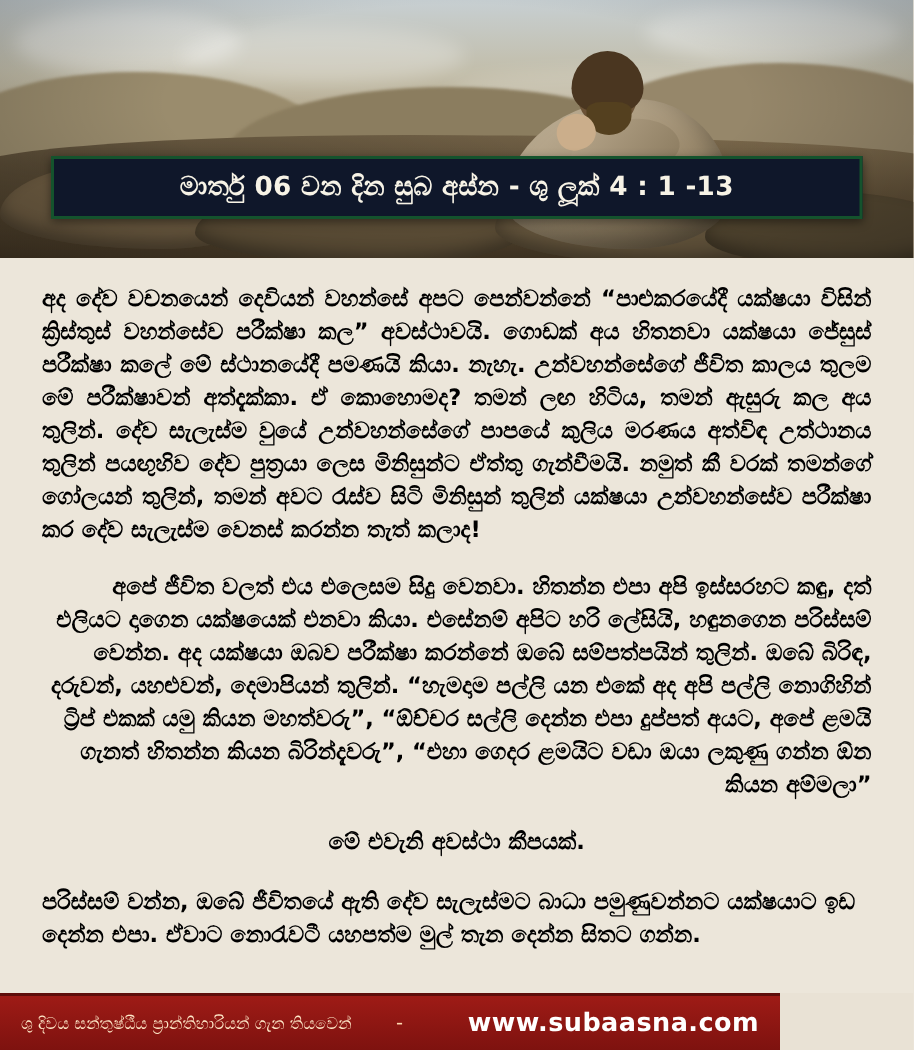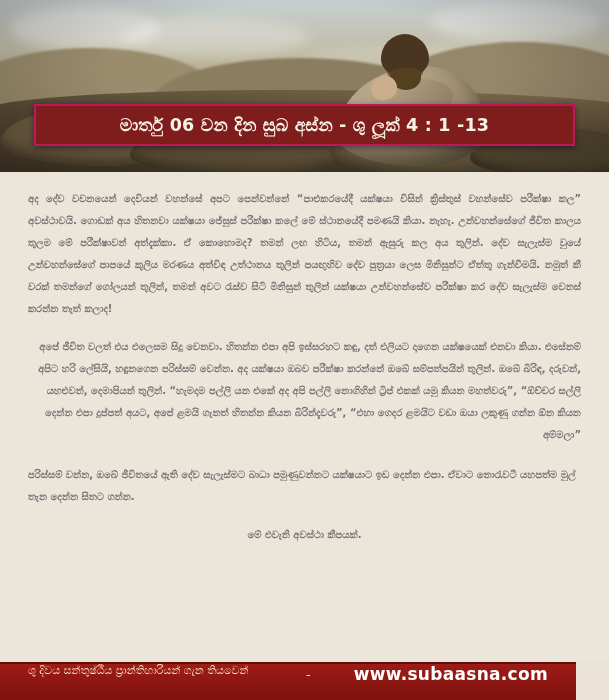--- a/index.html
+++ b/index.html
@@ -146,22 +146,22 @@
     background: radial-gradient(ellipse at 50% 40%, rgba(0,0,0,0) 45%, rgba(0,0,0,0.28) 100%);
   }
 
   
   .title-banner {
     position: absolute;
     left: 34px;
     top: 104px;
     width: 541px;
     height: 42px;
-    background: #7f1d1d;
-    border: 2px solid #be185d;
+    background: #0f172a;
+    border: 2px solid #14532d;
     box-sizing: border-box;
     display: flex;
     align-items: center;
     justify-content: center;
     box-shadow: 0 2px 6px rgba(0,0,0,0.45);
   }
   .title-banner .title-text {
     color: #f7f3e6;
     font-size: 17.5px;
     font-weight: bold;
@@ -175,22 +175,22 @@
     position: absolute;
     left: 0;
     top: 172px;
     width: 609px;
     height: 490px;
     background: #ece6da;
     box-sizing: border-box;
     padding: 16px 28px 10px 28px;
   }
   .para {
-    color: #737373;
-    font-size: 10px;
+    color: #000000;
+    font-size: 15px;
     line-height: 22px;
     text-align: justify;
     margin: 0 0 16px 0;
     font-family: "DejaVu Sans", sans-serif;
     font-weight: bold;
   }
   .para.last {
     margin-bottom: 0;
     text-align: center;
   }
@@ -200,27 +200,27 @@
   .para.closing {
     text-align: left;
     margin-top: 18px;
   }
 
   
   .footer {
     position: absolute;
     left: 0;
     bottom: 0;
-    width: 576px;
+    width: 520px;
     height: 38px;
     background: linear-gradient(180deg, #9e1b16 0%, #7e120f 100%);
     display: flex;
-    align-items: flex-start;
+    align-items: center;
     justify-content: space-between;
-    padding: 0 28px;
+    padding: 0 14px;
     box-sizing: border-box;
     border-top: 2px solid #5e0d0a;
   }
   .footer .left-text {
     color: #ffe9c9;
     font-size: 11px;
     font-family: "DejaVu Sans", sans-serif;
     white-space: nowrap;
   }
   .footer .right-wrap {
@@ -275,22 +275,22 @@
     <div class="vignette"></div>
   </div>
 
   <div class="title-banner">
     <div class="title-text">මාර්තු 06 වන දින සුබ අස්න - ශු ලූක් 4 : 1 -13</div>
   </div>
 
   <div class="body-area">
     <p class="para">අද දේව වචනයෙන් දෙවියන් වහන්සේ අපට පෙන්වන්නේ “පාළුකරයේදී යක්ෂයා විසින් ක්‍රිස්තුස් වහන්සේව පරීක්ෂා කල” අවස්ථාවයි. ගොඩක් අය හිතනවා යක්ෂයා ජේසුස් පරීක්ෂා කලේ මේ ස්ථානයේදී පමණයි කියා. නැහැ. උන්වහන්සේගේ ජීවිත කාලය තුලම මේ පරීක්ෂාවන් අත්දැක්කා. ඒ කොහොමද? තමන් ලඟ හිටිය, තමන් ඇසුරු කල අය තුලින්. දේව සැලැස්ම වුයේ උන්වහන්සේගේ පාපයේ කුලිය මරණය අත්විඳ උත්ථානය තුලින් පයඟුහිව දේව පුත්‍රයා ලෙස මිනිසුන්ට ඒත්තු ගැන්වීමයි. නමුත් කී වරක් තමන්ගේ ගෝලයන් තුලින්, තමන් අවට රැස්ව සිටි මිනිසුන් තුලින් යක්ෂයා උන්වහන්සේව පරීක්ෂා කර දේව සැලැස්ම වෙනස් කරන්න තැත් කලාද!</p>
     <p class="para mid-center">අපේ ජීවිත වලත් එය එලෙසම සිදු වෙනවා. හිතන්න එපා අපි ඉස්සරහට කඳු, දත් එලියට දාගෙන යක්ෂයෙක් එනවා කියා. එසේනම් අපිට හරි ලේසියි, හඳුනගෙන පරිස්සම් වෙන්න. අද යක්ෂයා ඔබව පරීක්ෂා කරන්නේ ඔබේ සම්පත්පයින් තුලින්. ඔබේ බිරිඳ, දරුවන්, යහළුවන්, දෙමාපියන් තුලින්. “හැමදාම පල්ලි යන එකේ අද අපි පල්ලි නොගිහින් ට්‍රිප් එකක් යමු කියන මහත්වරු”, “ඕච්චර සල්ලි දෙන්න එපා දුප්පත් අයට, අපේ ළමයි ගැනත් හිතන්න කියන බිරින්දැවරු”, “එහා ගෙදර ළමයිට වඩා ඔයා ලකුණු ගන්න ඕන කියන අම්මලා”</p>
+    <p class="para last">මේ එවැනි අවස්ථා කීපයක්.</p>
     <p class="para closing">පරිස්සම් වන්න, ඔබේ ජීවිතයේ ඇති දේව සැලැස්මට බාධා පමුණුවන්නට යක්ෂයාට ඉඩ දෙන්න එපා. ඒවාට නොරැවටී යහපත්ම මුල් තැන දෙන්න සිතට ගන්න.</p>
-    <p class="para last">මේ එවැනි අවස්ථා කීපයක්.</p>
   </div>
 
   <div class="footer">
     <div class="left-text">ශු දිවය සන්තුෂ්ඨීය ප්‍රාන්තිහාරියන් ගැන තියවෙන්</div>
     <div class="right-wrap">
       <span class="dash">-</span>
       <span class="brand">www.subaasna.com</span>
     </div>
   </div>
 

